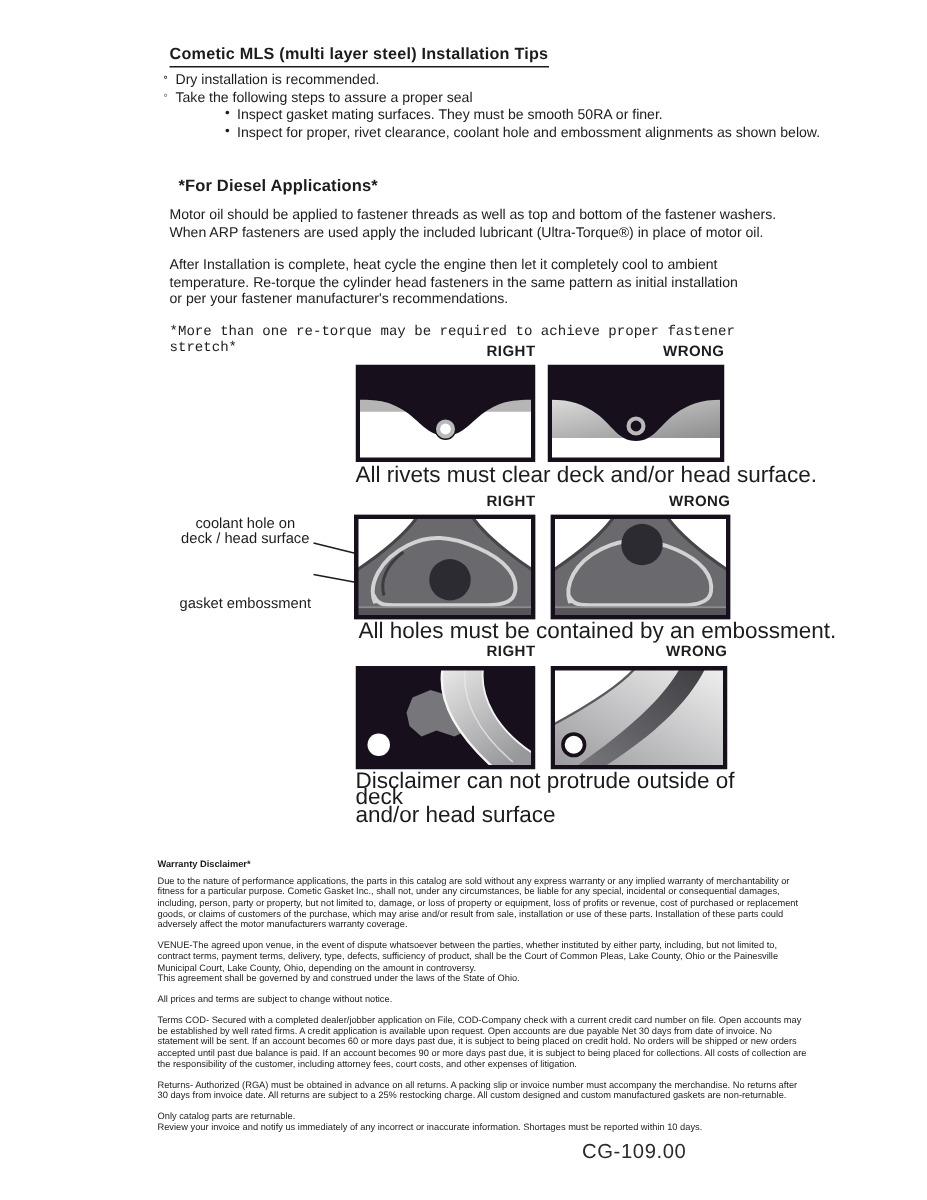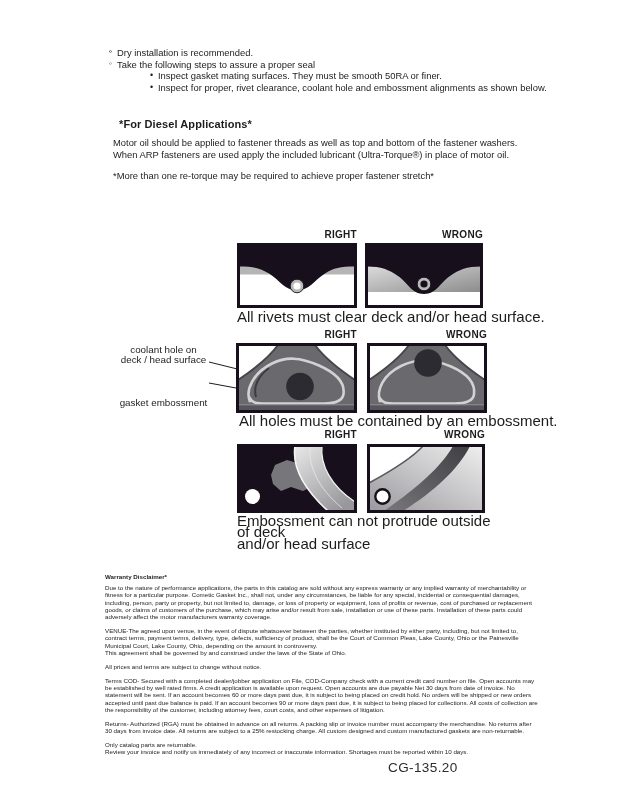--- a/index.html
+++ b/index.html
@@ -17,40 +17,41 @@
   }
   .bullets { left:109px; top:47px; width:480px; font-size:9.4px; line-height:11.5px; }
   .b-line { position:relative; padding-left:8px; white-space:nowrap; }
   .b-line .marker { position:absolute; left:0; top:-1px; font-size:8px; }
   .sb-line { position:relative; padding-left:49px; white-space:nowrap; }
   .sb-line .marker { position:absolute; left:41px; top:0; font-size:9px; }
 
   .diesel { left:113px; top:118px; width:420px; }
   .diesel h2 { margin:0 0 7px 6px; font-size:11px; font-weight:bold; letter-spacing:.1px; }
   .diesel p { margin:0 0 10px 0; font-size:9.4px; line-height:11.5px; white-space:pre-line; }
-  .diesel .note { margin:2px 0 16px 0; }
+  .diesel .note { margin:2px 0 16px 0;font-family:Liberation Mono, monospace; }
 
   
   .fig-label { font-size:10px; font-weight:bold; text-align:right; letter-spacing:.3px; }
   .fig-caption { font-size:15px; line-height:11.4px; white-space:pre-line; }
   .panel { display:block; }
   .ann-label { font-size:9.8px; line-height:9.8px; text-align:center; white-space:pre-line; }
 
   
   .disclaimer { left:105px; top:573px; width:434px; }
   .disclaimer h3 { margin:0 0 4px 0; font-size:6.2px; font-weight:bold; }
   .disclaimer p { margin:0 0 6.8px 0; font-size:6.2px; line-height:7.25px; white-space:pre-line; }
 
   .page-number { left:388px; top:760px; font-size:13.5px; letter-spacing:.4px; color:#2b2b2b; }
 </style>
 </head>
 <body>
 
 <div id="page">
 
+  <div class="abs doc-title">Cometic MLS (multi layer steel) Installation Tips</div>
 
   <div class="abs bullets">
     <div class="b-line">
       <span class="marker">◦</span>
     </div>
     <div class="b-line">
       <span class="marker">◦</span>
       <span>Dry installation is recommended.</span>
     </div>
     <div class="b-line">
@@ -64,20 +65,23 @@
     <div class="sb-line">
       <span class="marker">•</span>
       <span>Inspect for proper, rivet clearance, coolant hole and embossment alignments as shown below.</span>
     </div>
   </div>
 
   <div class="abs diesel">
     <h2>*For Diesel Applications*</h2>
     <p>Motor oil should be applied to fastener threads as well as top and bottom of the fastener washers.
 When ARP fasteners are used apply the included lubricant (Ultra-Torque®) in place of motor oil.</p>
+    <p>After Installation is complete, heat cycle the engine then let it completely cool to ambient
+temperature. Re-torque the cylinder head fasteners in the same pattern as initial installation
+or per your fastener manufacturer's recommendations.</p>
     <p class="note">*More than one re-torque may be required to achieve proper fastener stretch*</p>
   </div>
 
   <div class="abs fig-label" style="left:237px; top:229px; width:120px;">RIGHT</div>
   <div class="abs fig-label" style="left:365px; top:229px; width:118px;">WRONG</div>
 
   <svg class="abs panel" style="left:237px; top:243px;" width="120" height="65" viewBox="0 0 120 65">
     <rect x="0" y="0" width="120" height="65" fill="#ffffff"></rect>
     <rect x="2" y="23" width="116" height="8.5" fill="#b5b5b5"></rect>
     <path d="M2,2 H118 V23.5 C103,23.5 97,25 88,30.5 C77,37.5 72,47.5 60,47.5 C48,47.5 43,37.5 32,30.5 C23,25 17,23.5 2,23.5 Z" fill="#17101c"></path>
@@ -178,30 +182,30 @@
       </linearGradient>
     </defs>
     <rect x="0" y="0" width="118" height="69" fill="#ffffff"></rect>
     <path d="M2,39 C26,26 46,13 56,2 L116,2 L116,67 L2,67 Z" fill="url(#g4)"></path>
     <path d="M2,39 C26,26 46,13 56,2" stroke="#5a5a5e" stroke-width="1.6" fill="none"></path>
     <path d="M86,2 L103,2 C91,26 66,48 36,67 L17,67 C50,44 74,23 86,2 Z" fill="url(#g5)"></path>
     <circle cx="15.5" cy="52.5" r="7.2" fill="#ffffff" stroke="#17101c" stroke-width="2.4"></circle>
     <rect x="1.5" y="1.5" width="115" height="66" fill="none" stroke="#17101c" stroke-width="3"></rect>
   </svg>
 
-  <div class="abs fig-caption" style="left:237px; top:515px; width:260px;">Embossment can not protrude outside of deck
+  <div class="abs fig-caption" style="left:237px; top:515px; width:260px;">Disclaimer can not protrude outside of deck
 and/or head surface</div>
 
   <div class="abs disclaimer">
     <h3>Warranty Disclaimer*</h3>
     <p>Due to the nature of performance applications, the parts in this catalog are sold without any express warranty or any implied warranty of merchantability or fitness for a particular purpose.  Cometic Gasket Inc., shall not, under any circumstances, be liable for any special, incidental or consequential damages, including, person, party or property, but not limited to, damage, or loss of property or equipment, loss of profits or revenue, cost of purchased or replacement goods, or claims of customers of the purchase, which may arise and/or result from sale, installation or use of these parts.  Installation of these parts could adversely affect the motor manufacturers warranty coverage.</p>
     <p>VENUE-The agreed upon venue, in the event of dispute whatsoever between the parties, whether instituted by either party, including, but not limited to, contract terms, payment terms, delivery, type, defects, sufficiency of product, shall be the Court of Common Pleas, Lake County, Ohio or the Painesville Municipal Court, Lake County, Ohio, depending on the amount in controversy.
 This agreement shall be governed by and construed under the laws of the State of Ohio.</p>
     <p>All prices and terms are subject to change without notice.</p>
     <p>Terms COD- Secured with a completed dealer/jobber application on File, COD-Company check with a current credit card number on file.  Open accounts may be established by well rated firms.  A credit application is available upon request.  Open accounts are due payable Net 30 days from date of invoice.  No statement will be sent.  If an account becomes 60 or more days past due, it is subject to being placed on credit hold.  No orders will be shipped or new orders accepted until past due balance is paid.  If an account becomes 90 or more days past due, it is subject to being placed for collections.  All costs of collection are the responsibility of the customer, including attorney fees, court costs, and other expenses of litigation.</p>
     <p>Returns- Authorized (RGA) must be obtained in advance on all returns.  A packing slip or invoice number must accompany the merchandise.  No returns after 30 days from invoice date.  All returns are subject to a 25% restocking charge.  All custom designed and custom manufactured gaskets are non-returnable.</p>
     <p>Only catalog parts are returnable.
 Review your invoice and notify us immediately of any incorrect or inaccurate information.  Shortages must be reported within 10 days.</p>
   </div>
 
-  <div class="abs page-number">CG-135.20</div>
+  <div class="abs page-number">CG-109.00</div>
 
 </div>
 
 </body></html>

